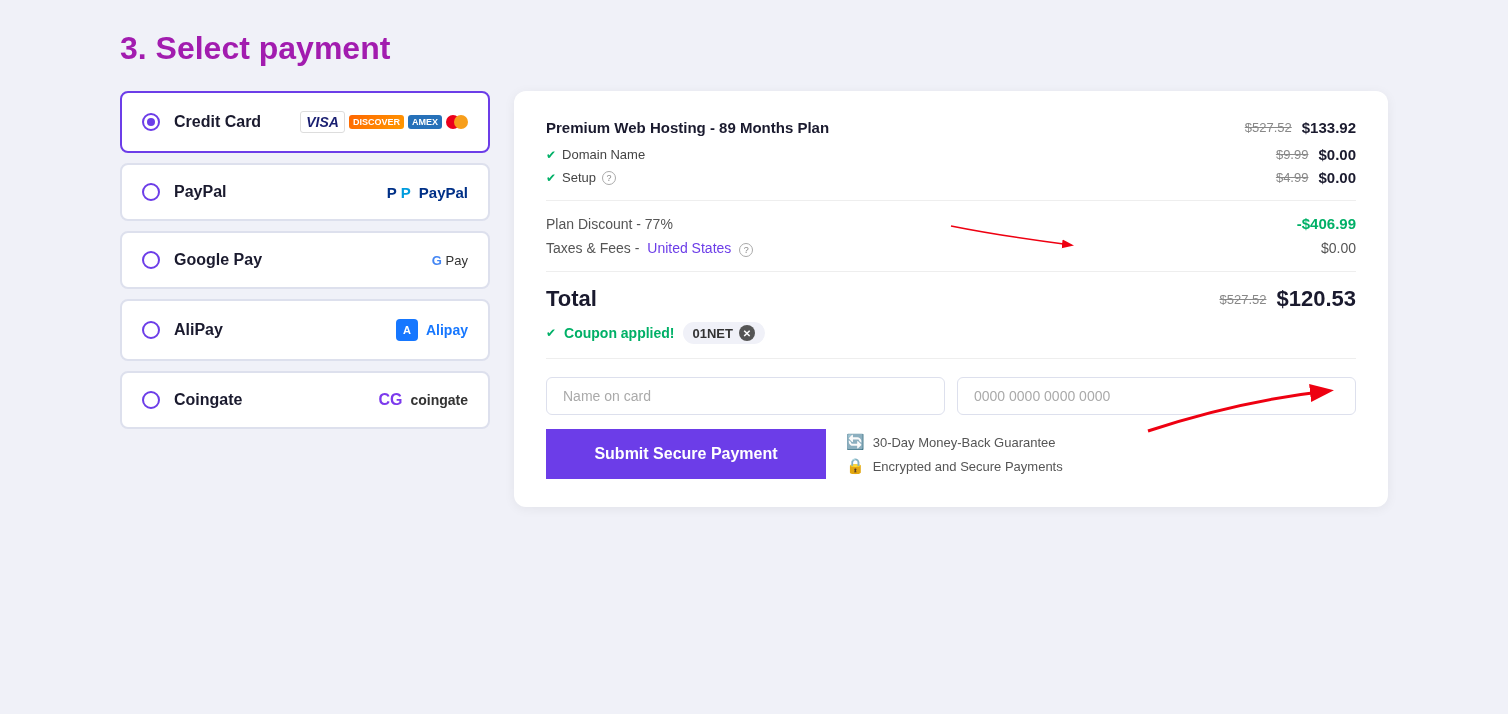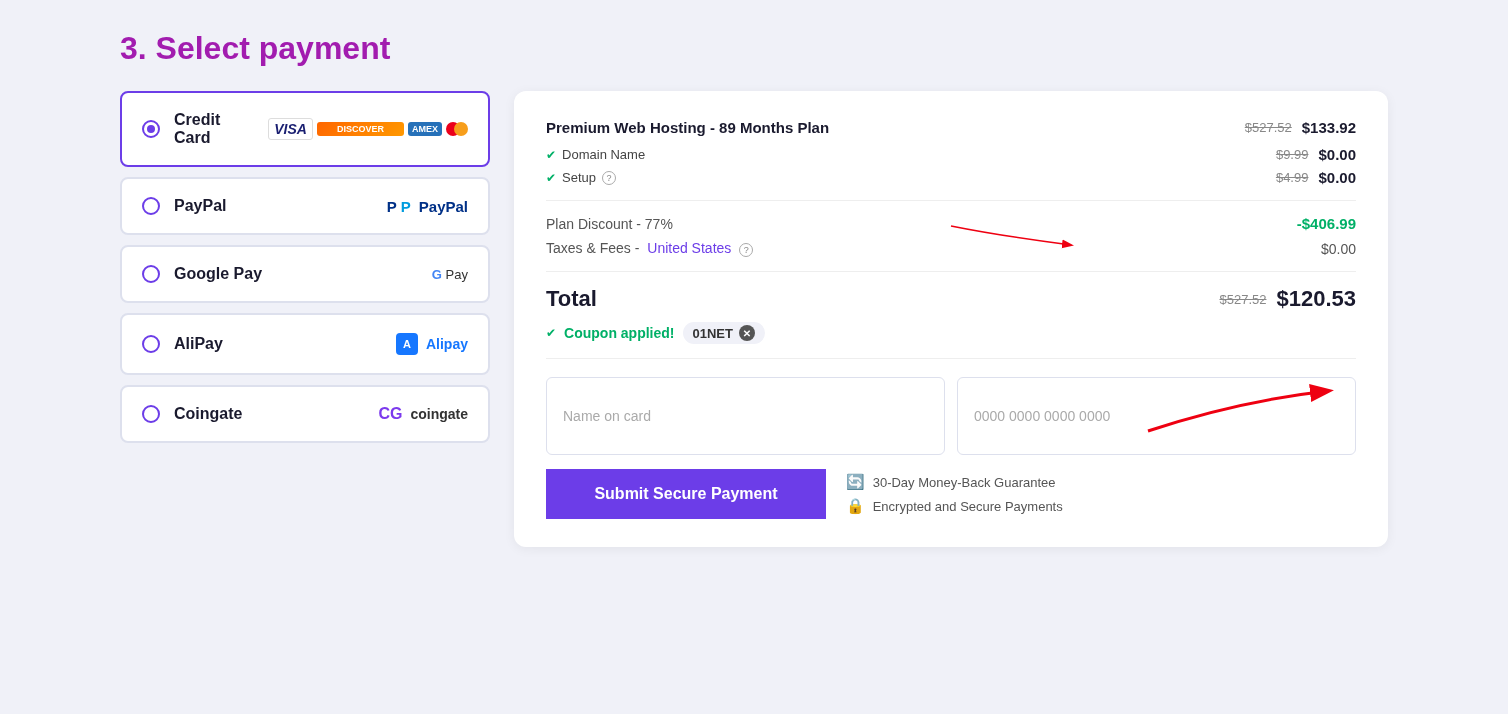--- a/index.html
+++ b/index.html
@@ -79,21 +79,21 @@
       border: 1px solid #ddd;
       padding: 2px 5px;
       border-radius: 3px;
       background: #fff;
     }
     .discover-logo {
       font-size: 9px;
       font-weight: 700;
       color: #fff;
       background: linear-gradient(135deg, #f60 0%, #f90 100%);
-      padding: 2px 20px;
+      padding: 2px 4px;
       border-radius: 3px;
     }
     .amex-logo {
       font-size: 9px;
       font-weight: 700;
       color: #fff;
       background: #2671b9;
       padding: 2px 4px;
       border-radius: 3px;
     }
@@ -206,21 +206,21 @@
       justify-content: space-between;
       align-items: center;
       margin-bottom: 8px;
       font-size: 14px;
       color: #555;
     }
     .discount-amount { color: #00b067; font-weight: 700; font-size: 15px; }
     .taxes-row {
       display: flex;
       justify-content: space-between;
-      align-items: flex-end;
+      align-items: flex-start;
       font-size: 14px;
       color: #555;
       gap: 35px;
     }
     .taxes-link { color: #6c3de8; cursor: pointer; }
     
     .arrow-overlay {
       position: absolute;
       top: 0; left: 0;
       width: 100%; height: 100%;
@@ -280,21 +280,21 @@
     
     .form-grid {
       display: grid;
       grid-template-columns: 1fr 1fr;
       gap: 12px;
       margin-top: 18px;
     }
     .form-input {
       border: 1px solid #dde0ed;
       border-radius: 6px;
-      padding: 30px 16px;
+      padding: 10px 16px;
       font-size: 14px;
       color: #888;
       outline: none;
       width: 100%;
     }
     .form-input::placeholder { color: #aaa; }
     .submit-row {
       display: flex;
       gap: 20px;
       margin-top: 14px;

